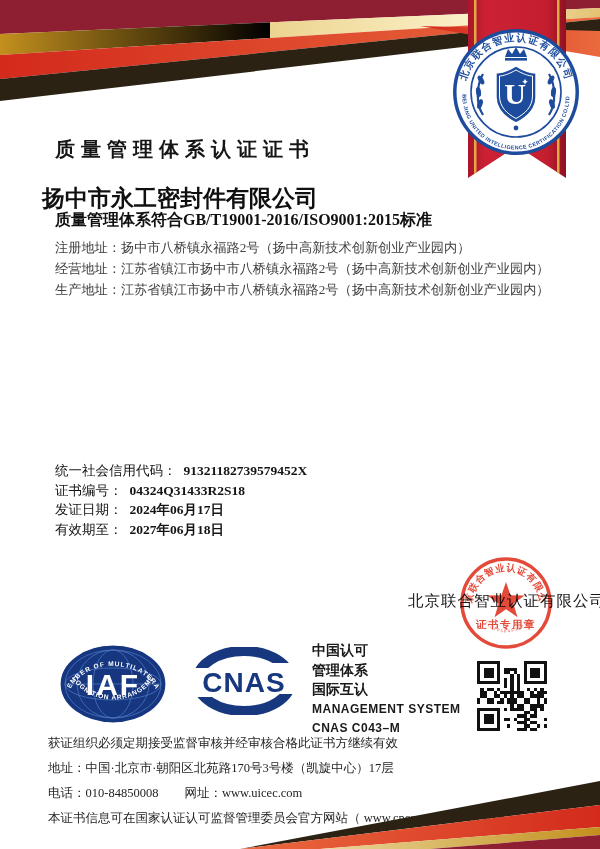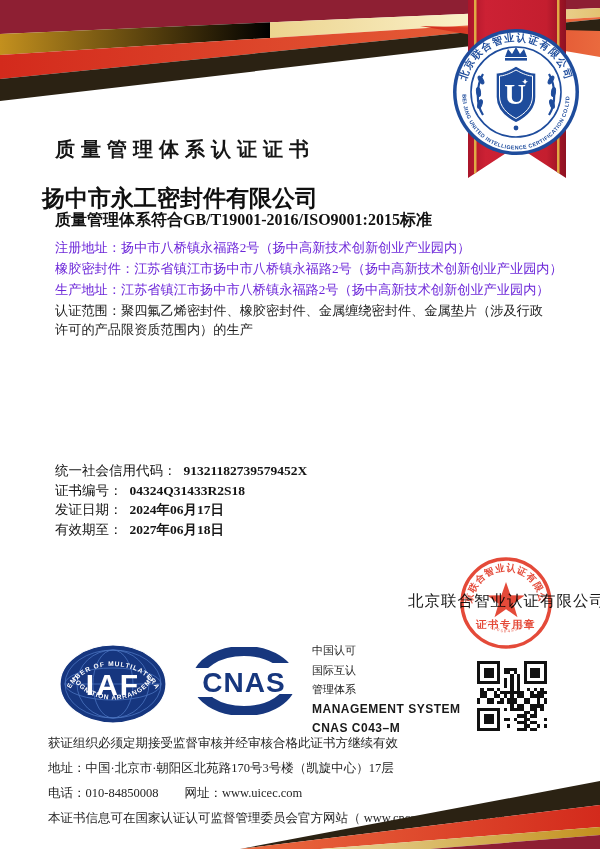--- a/index.html
+++ b/index.html
@@ -4,27 +4,27 @@
 <style>
   html,body{margin:0;padding:0;background:#ffffff;}
   .page{
     position:relative;width:600px;height:849px;margin:0 auto;background:#ffffff;
     overflow:hidden;font-family:"Liberation Serif","DejaVu Serif",serif;color:#111;
   }
   .abs{position:absolute;}
   .title{font-size:20px;font-weight:bold;letter-spacing:6px;color:#151515;text-align:center;}
   .company{font-size:23px;font-weight:bold;color:#101010;}
   .standard{font-size:16px;font-weight:bold;color:#101010;}
-  .bodyline{font-size:13.2px;color:#6d28d9;line-height:21px;white-space:nowrap;}
+  .bodyline{font-size:13.2px;color:#404040;line-height:21px;white-space:nowrap;}
   .scope{font-size:13.2px;color:#1c1c1c;line-height:19px;width:500px;}
   .reg-row{font-size:13.5px;color:#141414;line-height:19.5px;white-space:nowrap;}
   .reg-row .val{margin-left:7px;font-weight:700;text-align:right;}
   .overprint{font-size:15.5px;color:#161616;letter-spacing:1px;white-space:nowrap;z-index:3;}
   .seal-wrap{z-index:4;mix-blend-mode:multiply;opacity:.92;}
-  .acc-cjk{font-size:11px;font-weight:normal;color:#1a1a1a;line-height:19.5px;}
+  .acc-cjk{font-size:14px;font-weight:bold;color:#1a1a1a;line-height:19.5px;}
   .acc-en{font-size:12px;font-weight:bold;letter-spacing:.5px;color:#1a1a1a;
           font-family:"Liberation Sans","DejaVu Sans",sans-serif;line-height:19.5px;}
   .footer-line{font-size:12.5px;color:#1f1f1f;white-space:nowrap;}
   .footer-line .gap{display:inline-block;width:26px;}
   svg text{user-select:none;}
   .qr svg rect{fill:#111;}
 </style>
 </head>
 <body>
 
@@ -106,30 +106,27 @@
   <div class="abs title" style="left:55px;top:136px;">质量管理体系认证证书</div>
 
   <div class="abs company" style="left:42px;top:183px;">扬中市永工密封件有限公司</div>
   <div class="abs standard" style="left:55px;top:210px;">质量管理体系符合GB/T19001-2016/ISO9001:2015标准</div>
 
   <div class="abs" style="left:55px;top:237px;">
     <div class="bodyline">
       <span>注册地址：</span><span>扬中市八桥镇永福路2号（扬中高新技术创新创业产业园内）</span>
     </div>
     <div class="bodyline">
-      <span>橡胶密封件：</span><span>江苏省镇江市扬中市八桥镇永福路2号（扬中高新技术创新创业产业园内）</span>
+      <span>经营地址：</span><span>江苏省镇江市扬中市八桥镇永福路2号（扬中高新技术创新创业产业园内）</span>
     </div>
     <div class="bodyline">
       <span>生产地址：</span><span>江苏省镇江市扬中市八桥镇永福路2号（扬中高新技术创新创业产业园内）</span>
     </div>
   </div>
 
-  <div class="abs scope" style="left:55px;top:301px;">
-    <span>认证范围：</span><span>聚四氟乙烯密封件、橡胶密封件、金属缠绕密封件、金属垫片（涉及行政许可的产品限资质范围内）的生产</span>
-  </div>
 
   <div class="abs" style="left:55px;top:461px;">
     <div class="reg-row">
       <span>统一社会信用代码：</span><span class="val">91321182739579452X</span>
     </div>
     <div class="reg-row">
       <span>证书编号：</span><span class="val">04324Q31433R2S18</span>
     </div>
     <div class="reg-row">
       <span>发证日期：</span><span class="val">2024年06月17日</span>
@@ -185,22 +182,22 @@
   <svg class="abs" style="left:193px;top:647px;" width="103" height="68" viewBox="0 0 103 68">
     <ellipse cx="51" cy="34" rx="47" ry="30" fill="none" stroke="#17377e" stroke-width="10"></ellipse>
     <rect x="-2" y="21" width="107" height="26" fill="#ffffff"></rect>
     <rect x="-2" y="28" width="30" height="22" fill="#ffffff"></rect>
     <rect x="76" y="16" width="30" height="22" fill="#ffffff"></rect>
     <text x="51" y="45" text-anchor="middle" font-size="28" font-weight="bold" fill="#17377e" font-family="Liberation Sans, sans-serif" letter-spacing="1">CNAS</text>
   </svg>
 
   <div class="abs" style="left:312px;top:641px;">
     <div class="acc-cjk">中国认可</div>
+    <div class="acc-cjk">管理体系</div>
     <div class="acc-cjk">国际互认</div>
-    <div class="acc-cjk">管理体系</div>
     <div class="acc-en">MANAGEMENT SYSTEM</div>
     <div class="acc-en">CNAS C043–M</div>
   </div>
 
   <div class="abs qr" style="left:477px;top:661px;width:70px;height:70px;"><svg viewBox="0 0 21 21" width="70" height="70" shape-rendering="crispEdges">
         <rect x="8" y="2" width="1" height="1"></rect>
         <rect x="9" y="2" width="1" height="1"></rect>
         <rect x="10" y="2" width="1" height="1"></rect>
         <rect x="11" y="2" width="1" height="1"></rect>
         <rect x="8" y="3" width="1" height="1"></rect>

